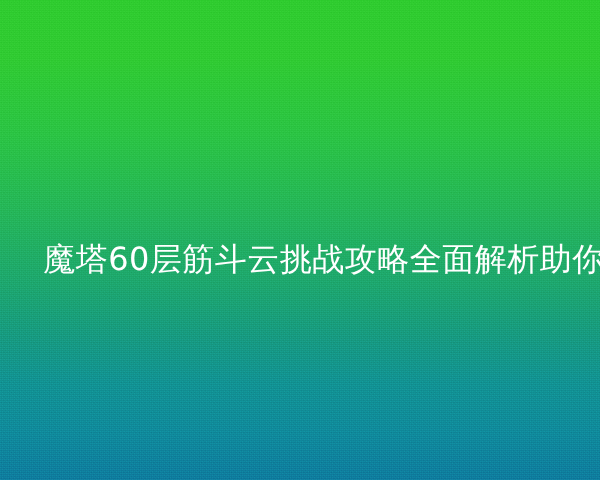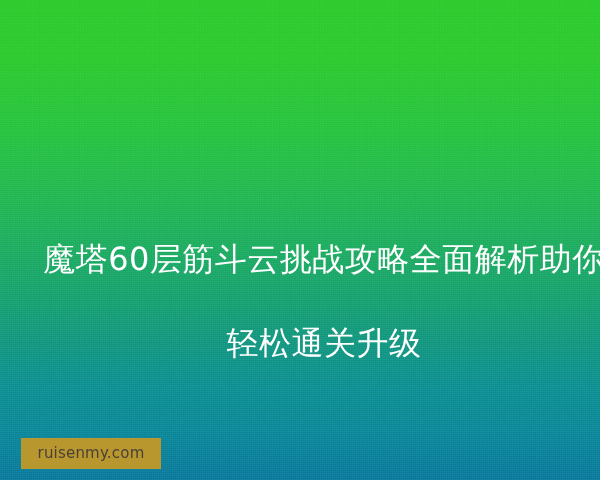--- a/index.html
+++ b/index.html
@@ -113,20 +113,16 @@
 <div id="canvas">
 
   <div class="bg-gradient"></div>
 
   <div class="bg-noise"></div>
 
   <div class="bg-noise2"></div>
 
   <div class="headline">
     <span>魔塔60层筋斗云挑战攻略全面解析助你</span><br>
-    <span>轻松通关升级</span>
   </div>
 
-  <div class="watermark">
-    <span class="watermark-text">ruisenmy.com</span>
-  </div>
 
 </div>
 
 </body></html>

